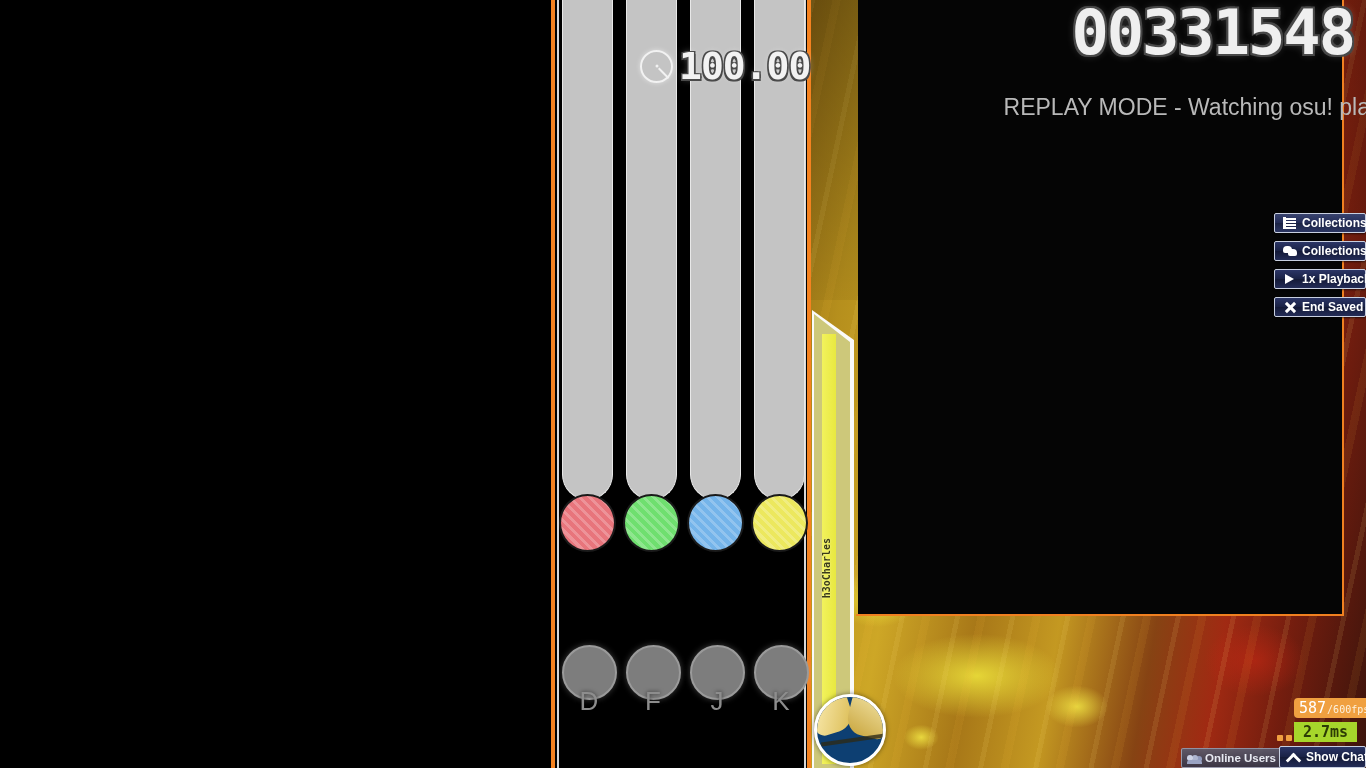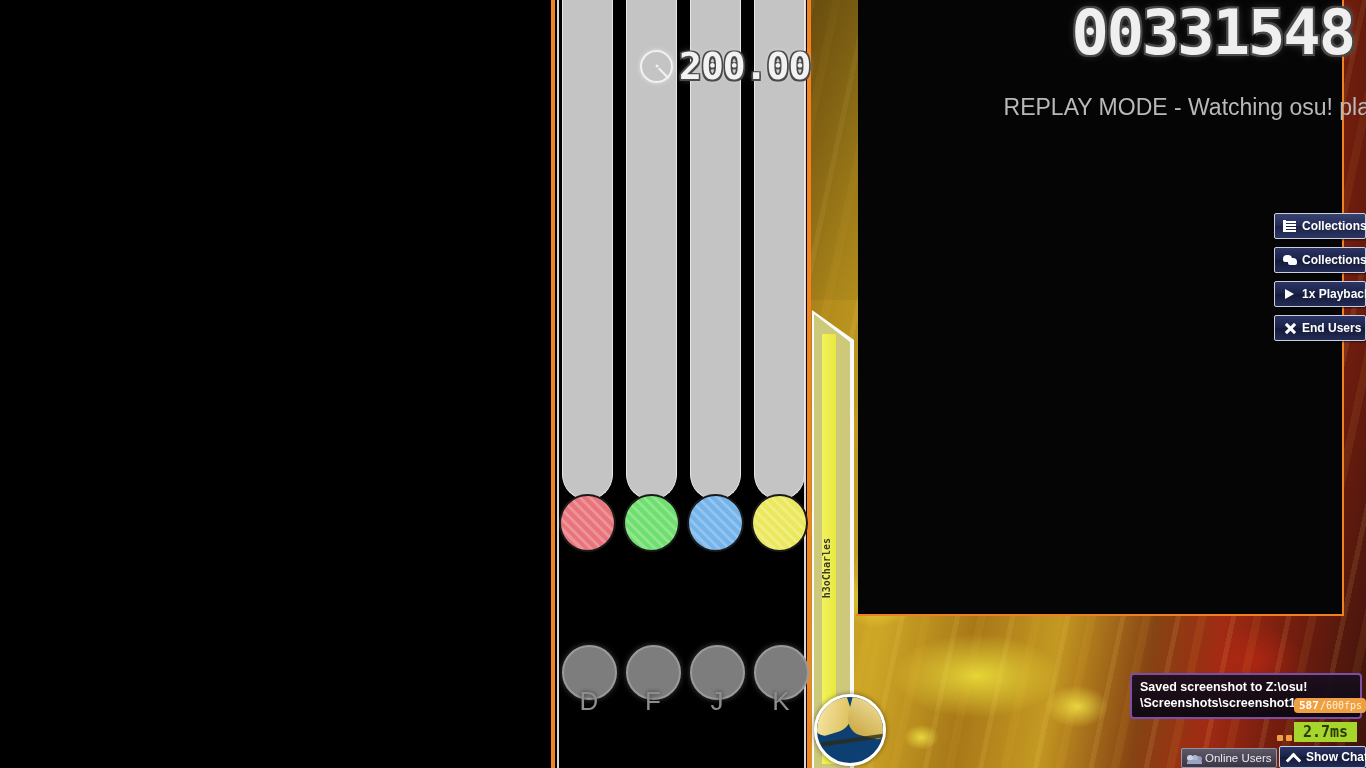--- a/index.html
+++ b/index.html
@@ -172,21 +172,21 @@
   .mod-label {
     position:absolute; inset:0; display:flex;
     align-items:center; justify-content:center;
     color:#f0f0f0; font-size:26px; font-weight:400;
     letter-spacing:1px;
   }
 
   
   .btn-stack { position:absolute; right:0; top:213px; width:92px; }
   .ui-btn {
-    position:relative; height:26px; margin-bottom:8px;
+    position:relative; height:20px; margin-bottom:8px;
     display:flex; align-items:center; gap:5px;
     padding-left:8px;
     background:linear-gradient(180deg,#2b3566 0%,#1a2246 48%,#141a38 52%,#232c57 100%);
     border:1px solid #c8cfe0;
     border-radius:2px;
     color:#fff; font-size:12px; font-weight:700;
     white-space:nowrap;
     box-shadow:0 1px 2px rgba(0,0,0,.6);
   }
   .ui-btn.first { background:linear-gradient(180deg,#39436f 0%,#232c57 48%,#1b2344 52%,#2c3663 100%); }
@@ -289,40 +289,40 @@
   }
 
   
   .fps {
     position:absolute; left:1294px; top:698px;
     background:#f0a040; border-radius:4px;
     padding:1px 4px 1px 5px;
     display:flex; align-items:baseline; gap:1px;
     font-family:"DejaVu Sans Mono", monospace;
   }
-  .fps-val  { color:#fff; font-size:11px; font-weight:700; }
+  .fps-val  { color:#fff; font-size:15px; font-weight:400; }
   .fps-max  { color:#fdf1dc; font-size:10px; }
   .frametime {
     position:absolute; left:1294px; top:722px;
     background:#a6d62b; border-radius:0;
     padding:1px 9px;
     color:#2c3b05; font-size:15px; font-weight:700;
     font-family:"DejaVu Sans Mono", monospace;
   }
   .fps-dots { position:absolute; left:1277px; top:735px; display:flex; gap:3px; }
   .fps-dots span { width:6px; height:6px; background:#f0a040; border-radius:1px; }
 
   
   .online-users {
     position:absolute; left:1181px; top:748px; height:20px;
     display:flex; align-items:center; gap:3px; padding:0 5px;
     background:linear-gradient(180deg, rgba(90,92,110,.92), rgba(52,54,72,.92));
     border:1px solid rgba(190,195,215,.65);
     border-radius:2px;
-    color:#e8eaf2; font-size:11.5px; font-weight:400; white-space:nowrap;
+    color:#e8eaf2; font-size:11.5px; font-weight:700; white-space:nowrap;
   }
   .ico-people { position:relative; width:15px; height:11px; flex:0 0 auto; }
   .ico-people::before {
     content:""; position:absolute; left:0; top:2px; width:6px; height:6px;
     border-radius:50% 50% 40% 40%; background:#cdd3e6;
     box-shadow:5px 0 0 #aeb6d0, 9px 1px 0 #8f99bb;
   }
   .ico-people::after {
     content:""; position:absolute; left:0; bottom:0; width:15px; height:4px;
     background:#9aa3c3; border-radius:3px 3px 0 0;
@@ -384,21 +384,21 @@
     <div class="column col-3">
       <div class="hold-body"></div>
       <div class="note-head note-yellow"></div>
       <div class="receptor"></div>
       <div class="keylabel">K</div>
     </div>
   </div>
 
   <div class="accuracy-wrap">
     <div class="acc-icon"></div>
-    <div class="acc-text">200.00</div>
+    <div class="acc-text">100.00</div>
   </div>
 
   <div class="score">00331548</div>
 
   <div class="replay-text">REPLAY MODE - Watching osu! pla</div>
 
 
   <div class="btn-stack">
     <div class="ui-btn first">
       <span class="ico ico-list">
@@ -412,41 +412,37 @@
     <div class="ui-btn">
       <span class="ico ico-chat"></span>
       <span>Collections</span>
     </div>
     <div class="ui-btn">
       <span class="ico ico-play"></span>
       <span>1x Playback</span>
     </div>
     <div class="ui-btn">
       <span class="ico ico-x"></span>
-      <span>End Users</span>
+      <span>End Saved</span>
     </div>
   </div>
 
   <div class="hp-wrap">
     <div class="hp-outer"></div>
     <div class="hp-track"></div>
     <div class="hp-fill"></div>
     <div class="hp-name">h3oCharles</div>
   </div>
 
   <div class="avatar">
     <div class="hair1"></div>
     <div class="hair2"></div>
     <div class="band"></div>
   </div>
 
-  <div class="toast">
-    <div>Saved screenshot to Z:\osu!</div>
-    <div>\Screenshots\screenshot1</div>
-  </div>
 
   <div class="fps">
     <span class="fps-val">587</span>
     <span class="fps-max">/600fps</span>
   </div>
   <div class="frametime">2.7ms</div>
   <div class="fps-dots">
       <span></span>
       <span></span>
     </div>

